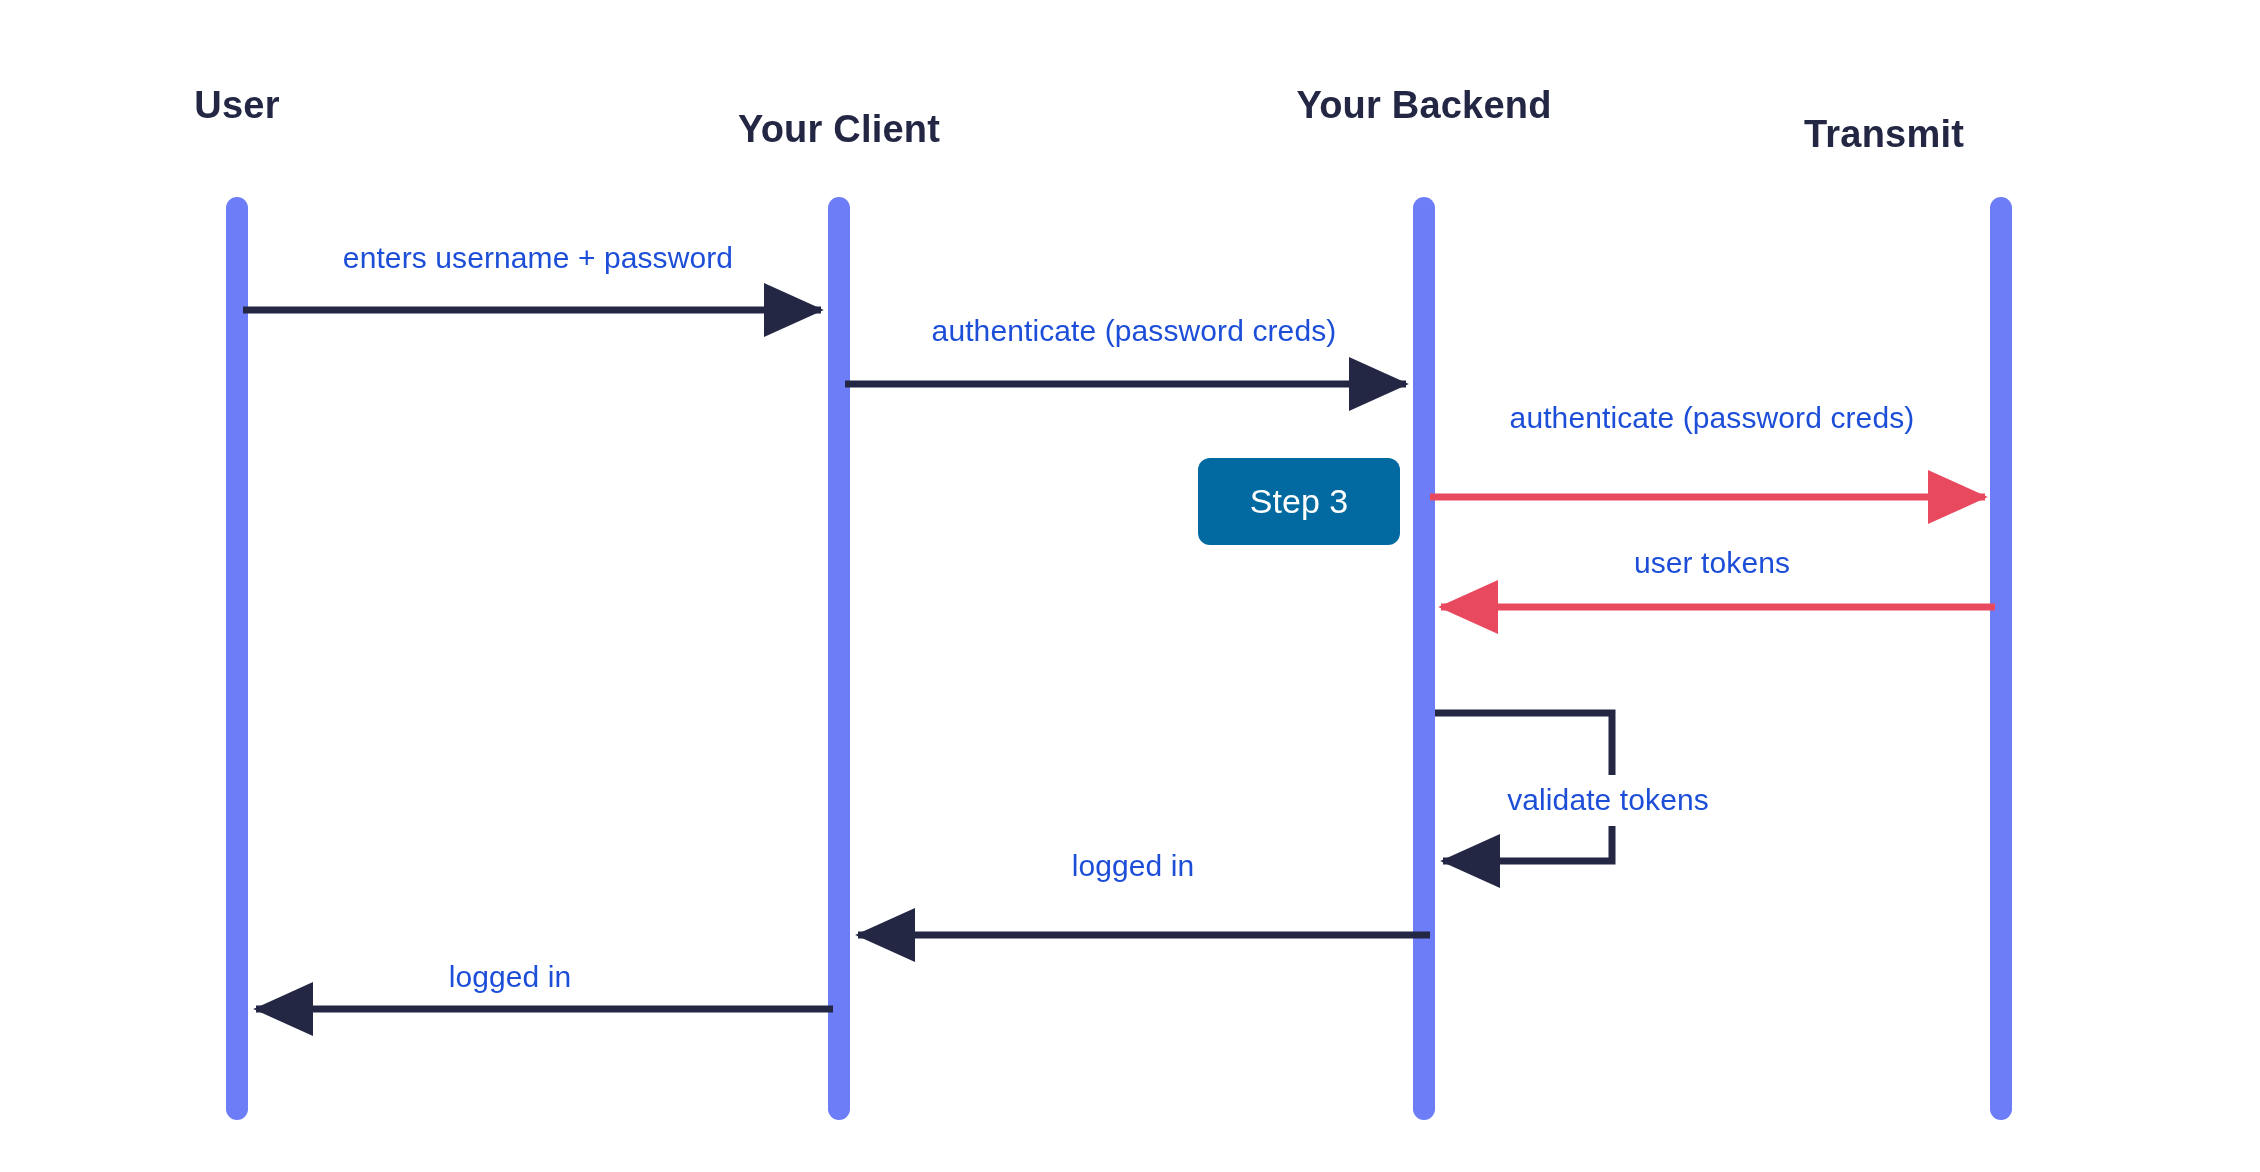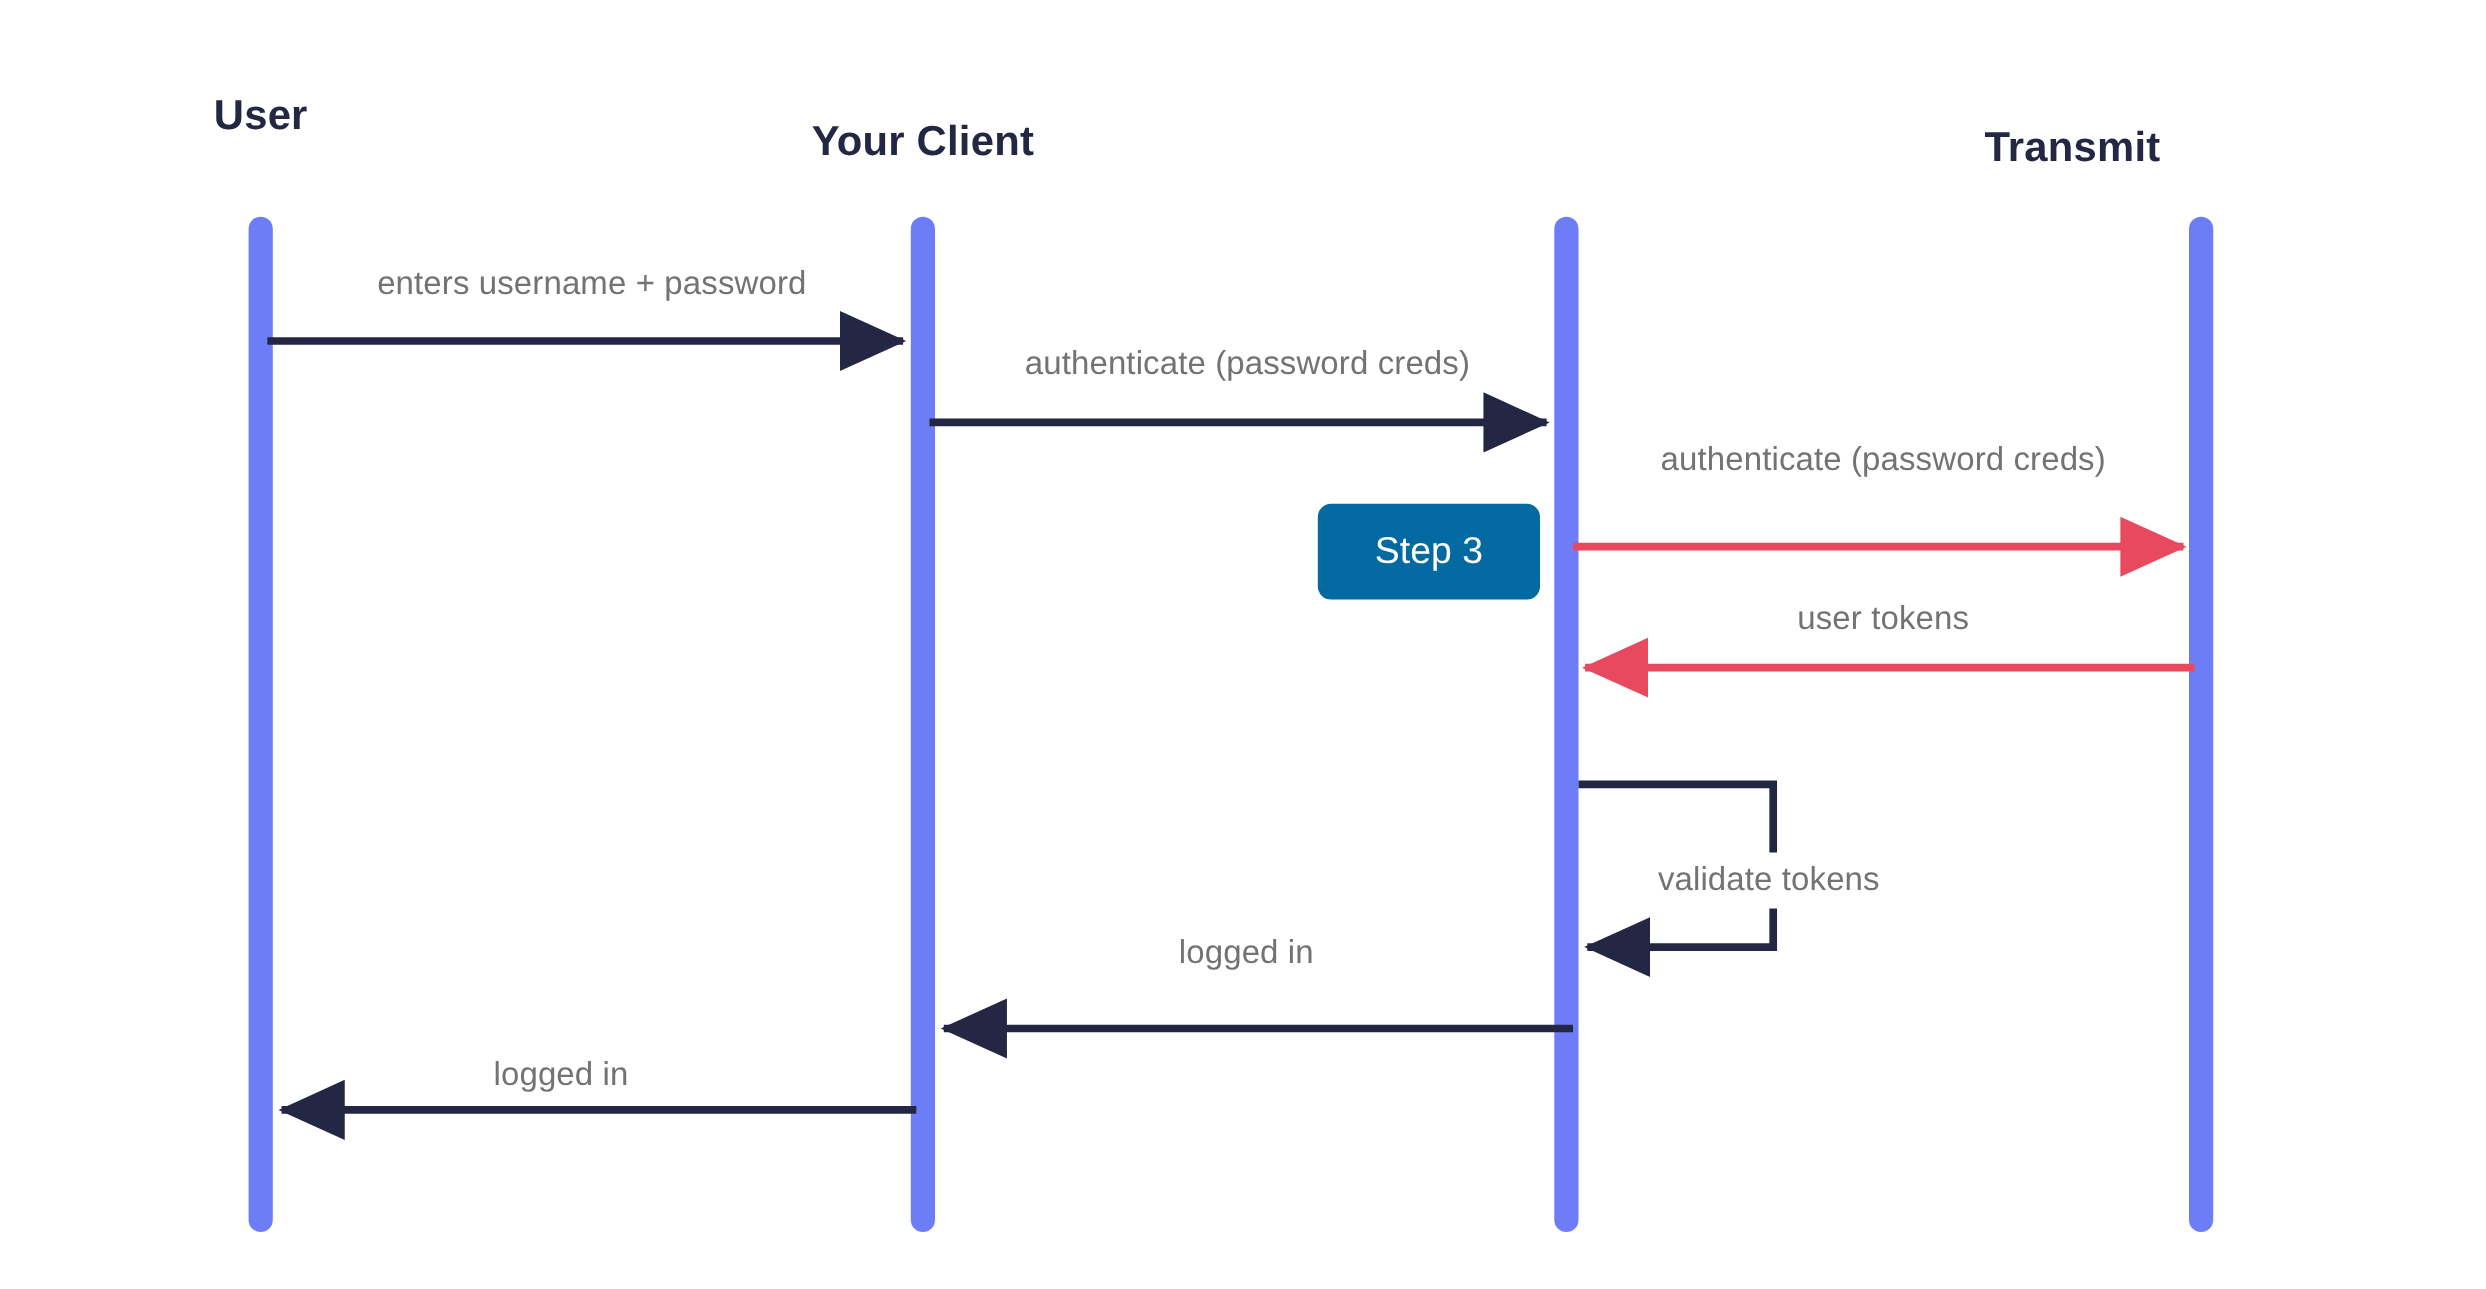--- a/index.html
+++ b/index.html
@@ -29,21 +29,21 @@
   .lifeline-bar {
     position: absolute;
     width: 22px;
     border-radius: 11px;
     background: #6d7cf7;
     transform: translateX(-50%);
   }
   .msg-label {
     position: absolute;
     font-size: 30px;
-    color: #737373;
+    color: #1d4ed8;
     white-space: nowrap;
     transform: translate(-50%, -100%);
     letter-spacing: 0.1px;
     text-align: center;
   }
   .step-badge {
     position: absolute;
     background: #0369a1;
     color: #ffffff;
     font-size: 34px;
@@ -62,20 +62,21 @@
     overflow: visible;
   }
 </style>
 </head>
 <body>
 
 <div id="diagram-root">
 
   <div class="lifeline-title" style="left:237px; top:84px;">User</div>
   <div class="lifeline-title" style="left:839px; top:84px;margin-top:24px;">Your Client</div>
+  <div class="lifeline-title" style="left:1424px; top:84px;">Your Backend</div>
   <div class="lifeline-title" style="left:1884px; top:84px;margin-top:29px;">Transmit</div>
 
   <div class="lifeline-bar" style="left:237px; top:197px; height:923px;"></div>
   <div class="lifeline-bar" style="left:839px; top:197px; height:923px;"></div>
   <div class="lifeline-bar" style="left:1424px; top:197px; height:923px;"></div>
   <div class="lifeline-bar" style="left:2001px; top:197px; height:923px;"></div>
 
   <svg class="arrows" viewBox="0 0 2260 1172">
     <defs>
       <marker id="arrow-dark-r" markerWidth="9" markerHeight="9" refX="8.2" refY="4.5" orient="auto" markerUnits="strokeWidth">

